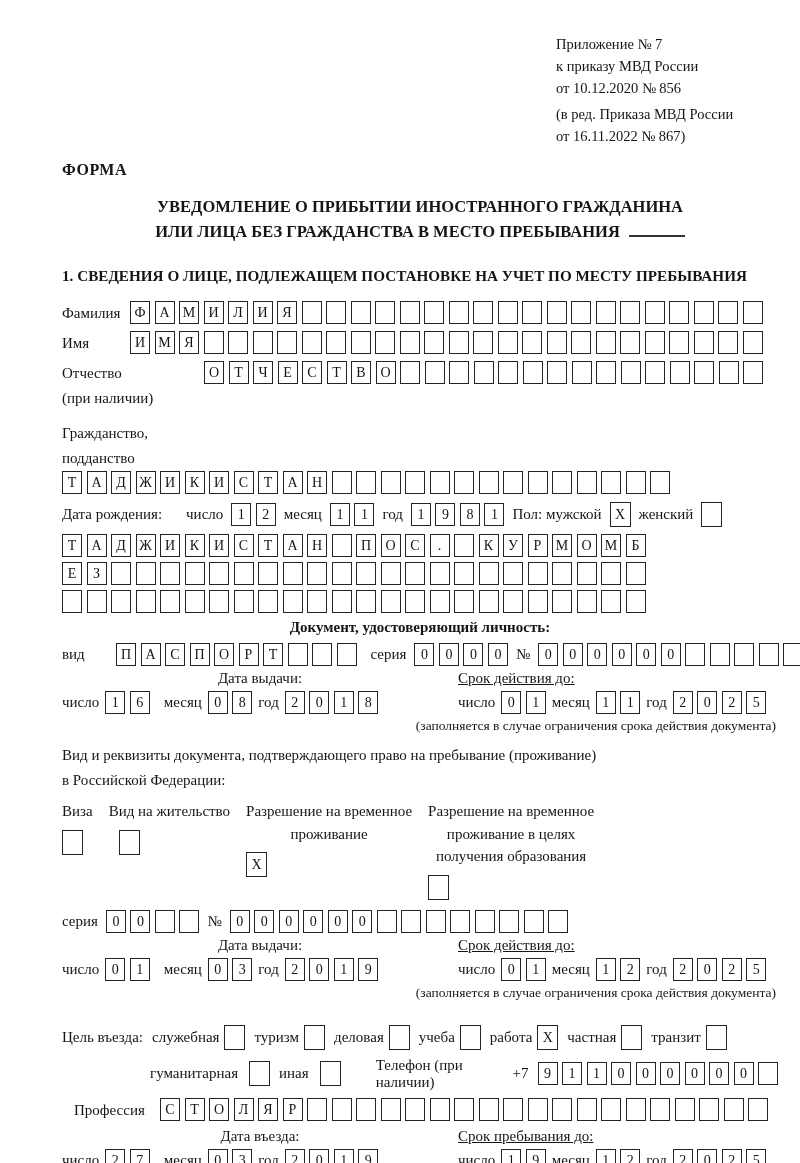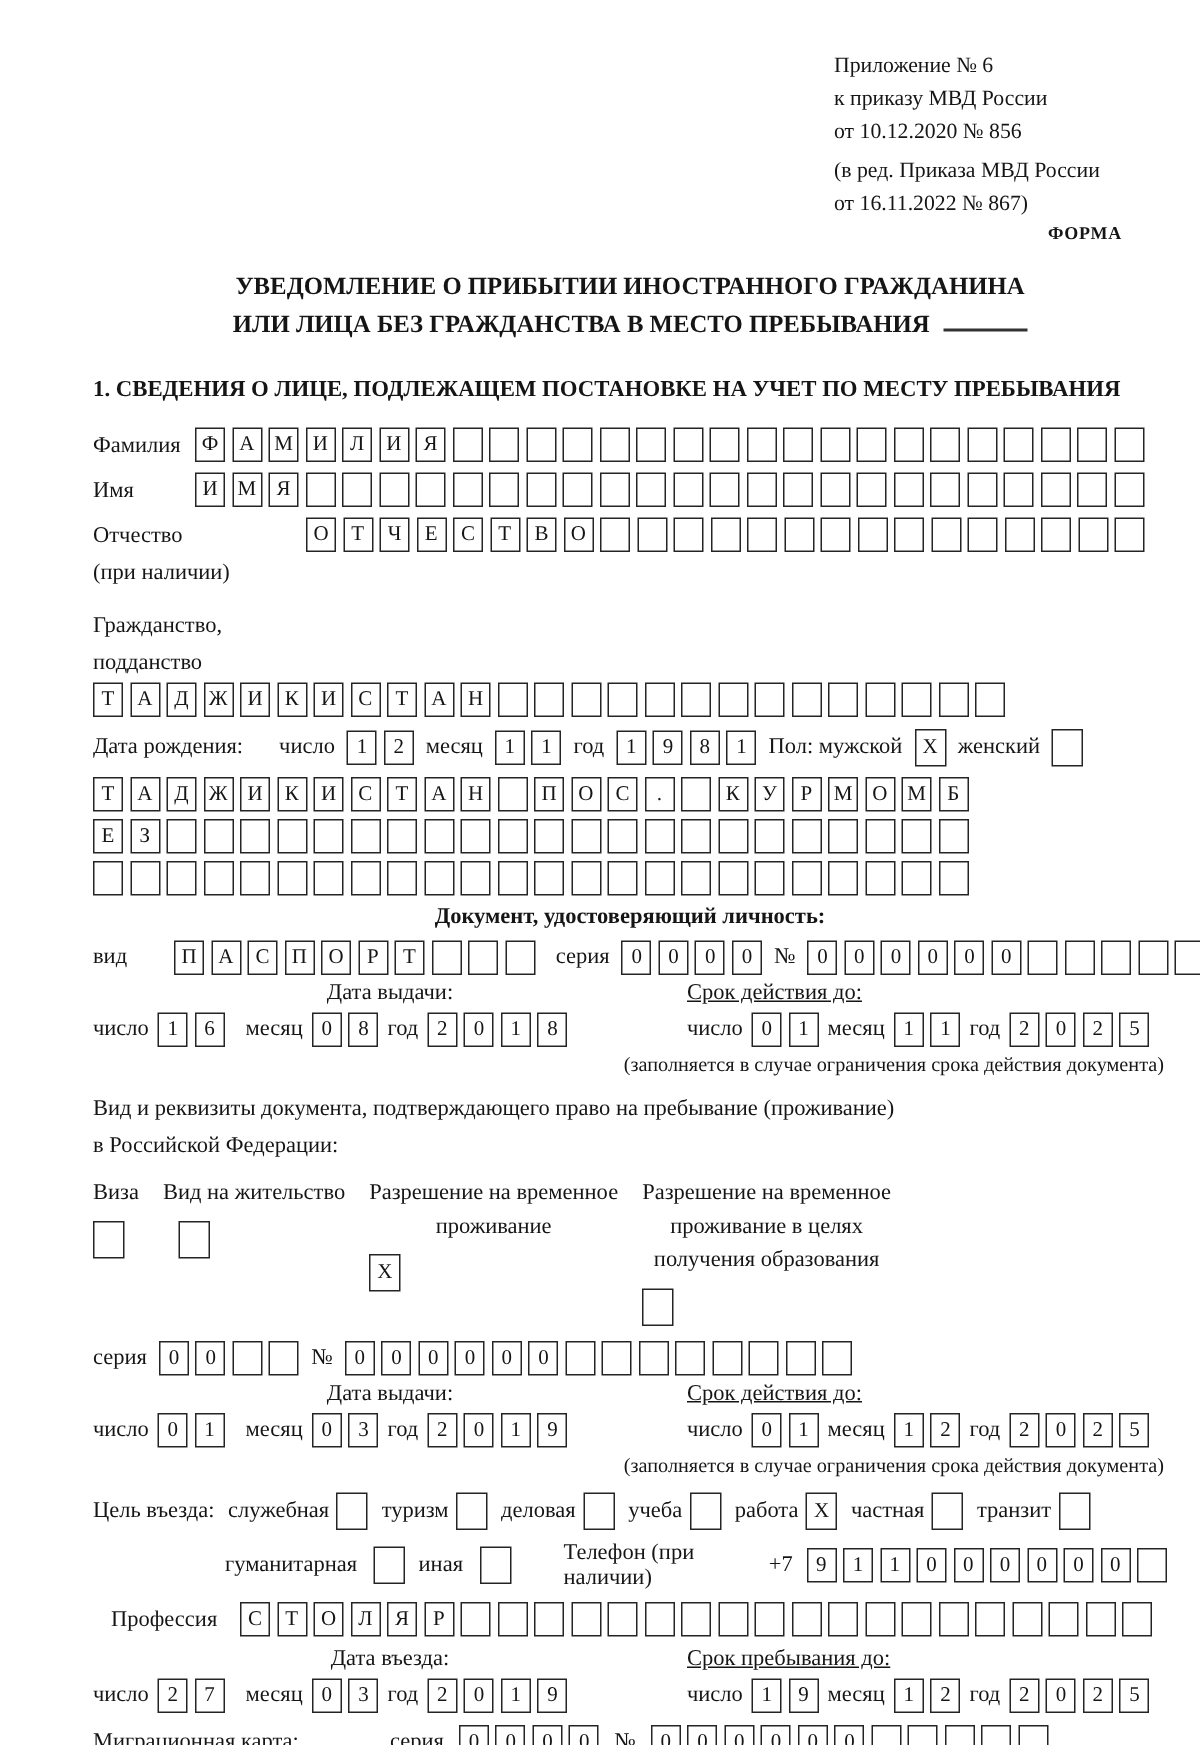--- a/index.html
+++ b/index.html
@@ -8,21 +8,21 @@
     width:800px;
     font-family:"Liberation Serif", serif;
     color:#151515;
     -webkit-font-smoothing:antialiased;
   }
   .page { width:800px; min-height:1163px; padding:34px 22px 18px 62px; }
 
   
   .appendix { margin-left:494px; font-size:14.5px; line-height:1.5; }
   .appendix .blk2 { margin-top:5px; }
-  .forma { text-align:right; padding-right:30px; font-weight:bold; font-size:12px; letter-spacing:.5px; }
+  .forma { text-align:left; padding-right:30px; font-weight:bold; font-size:16px; margin-top:13px; letter-spacing:.5px; }
 
   .title { text-align:center; font-weight:bold; font-size:16.5px; line-height:1.55; margin-top:15px; }
   .title .blank { display:inline-block; width:56px; border-bottom:2px solid #333; height:13px; margin-left:9px; }
 
   .sec { font-weight:bold; font-size:15.2px; margin-top:22px; margin-bottom:16px; white-space:nowrap; }
 
   
   .frow { display:flex; align-items:flex-start; margin-bottom:5px; }
   .lbl { font-size:15px; line-height:25px; flex-shrink:0; }
   .boxrow { display:flex; gap:4.5px; flex-wrap:nowrap; }
@@ -51,38 +51,38 @@
   .dl-left { display:flex; gap:6px; align-items:center; width:396px; }
   .dl-right { display:flex; gap:6px; align-items:center; }
   .note { font-size:13.5px; text-align:right; padding-right:2px; margin:3px 0 9px; }
 
   .intro { font-size:15px; line-height:1.65; margin-top:4px; }
 
   .optrow { display:flex; gap:16px; align-items:flex-start; margin-top:8px; font-size:15px; }
   .opt { display:flex; gap:7px; align-items:flex-start;flex-direction:column; }
   .opt .txt { text-align:center; line-height:1.5; }
 
-  .purpose { display:flex; gap:9px; align-items:center; font-size:15px; margin-top:10px; flex-wrap:nowrap; }
+  .purpose { display:flex; gap:9px; align-items:center; font-size:15px; margin-top:24px; flex-wrap:nowrap; }
   .pair { display:flex; gap:5px; align-items:center; }
 
   .phone-row { display:flex; gap:9px; align-items:center; font-size:15px; margin-top:7px; }
   .phone-row .indent { margin-left:88px; }
   .phone-label { margin-left:26px; }
   .phone-prefix { margin-left:18px; }
 
   .mig { display:flex; gap:10px; align-items:center; font-size:15px; margin-top:7px; }
   .mig .mlabel { width:188px; }
 </style>
 </head>
 <body>
 
 <div class="page">
 
   <div class="appendix">
-    <div>Приложение № 6</div>
+    <div>Приложение № 7</div>
     <div>к приказу МВД России</div>
     <div>от 10.12.2020 № 856</div>
     <div class="blk2">
       <div>(в ред. Приказа МВД России</div>
       <div>от 16.11.2022 № 867)</div>
     </div>
   </div>
 
   <div class="forma">ФОРМА</div>
 

